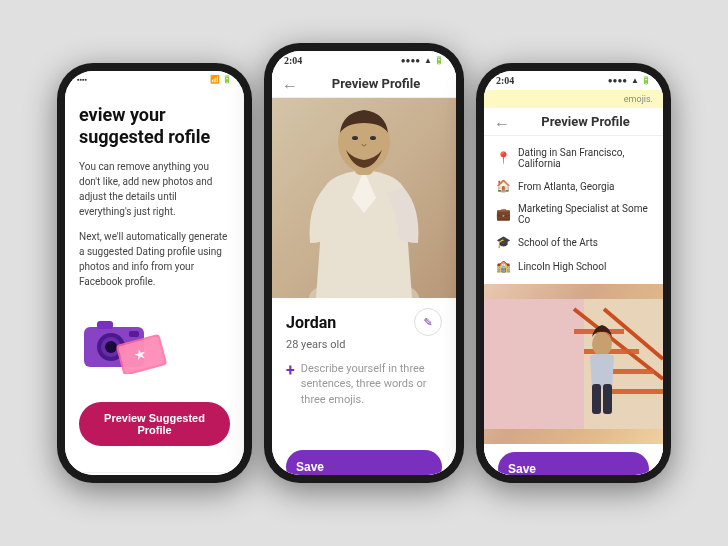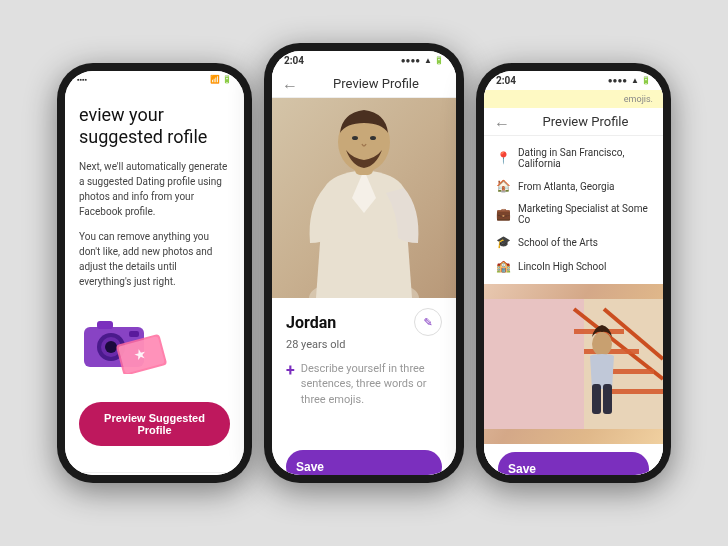--- a/index.html
+++ b/index.html
@@ -77,35 +77,35 @@
       display: flex;
       justify-content: space-between;
       align-items: center;
       padding: 4px 12px;
       font-size: 9px;
       font-weight: 600;
       color: #333;
       background: #fff;
     }
 
-    .status-bar .time { font-size: 10px; font-weight: 700; }
+    .status-bar .time { font-size: 10px; font-weight: 700; font-family: Liberation Serif, serif; }
     .status-icons { display: flex; gap: 2px; align-items: center; }
 
     
     .screen-1 {
       padding: 16px 14px;
       background: #fff;
       height: calc(100% - 20px);
       display: flex;
       flex-direction: column;
     }
 
     .screen-1 .title {
       font-size: 18px;
-      font-weight: 400;
+      font-weight: 700;
       color: #111;
       line-height: 1.2;
       margin-bottom: 12px;
     }
 
     .screen-1 .description {
       font-size: 10px;
       color: #444;
       line-height: 1.5;
       margin-bottom: 10px;
@@ -160,21 +160,21 @@
 
     .back-arrow {
       color: #888;
       font-size: 16px;
       margin-right: 8px;
       cursor: pointer;
     }
 
     .header-title {
       font-size: 13px;
-      font-weight: 400;
+      font-weight: 700;
       color: #333;
       flex: 1;
       text-align: center;
     }
 
     .profile-photo {
       width: 100%;
       height: 200px;
       background: linear-gradient(135deg, #c8b89a 0%, #d4c4a8 30%, #bea882 60%, #c9b894 100%);
       position: relative;
@@ -346,22 +346,22 @@
         </div>
         <div class="status-icons">
           <span style="font-size:8px;">📶</span>
           <span style="font-size:8px;">🔋</span>
         </div>
       </div>
 
       <div class="screen-1">
         <div class="title">eview your suggested
 rofile</div>
+        <div class="description">You can remove anything you don't like, add new photos and adjust the details until everything's just right.</div>
         <div class="description">Next, we'll automatically generate a suggested Dating profile using photos and info from your Facebook profile.</div>
-        <div class="description">You can remove anything you don't like, add new photos and adjust the details until everything's just right.</div>
 
         <div class="camera-icon-area">
           <svg width="90" height="65" viewBox="0 0 90 65">
 
             <rect x="5" y="18" width="60" height="40" rx="6" fill="#7B2FBE" opacity="0.9"></rect>
 
             <circle cx="32" cy="38" r="14" fill="#4a1a8c"></circle>
             <circle cx="32" cy="38" r="10" fill="#6a2aaa"></circle>
             <circle cx="32" cy="38" r="6" fill="#1a0a3c"></circle>
 

